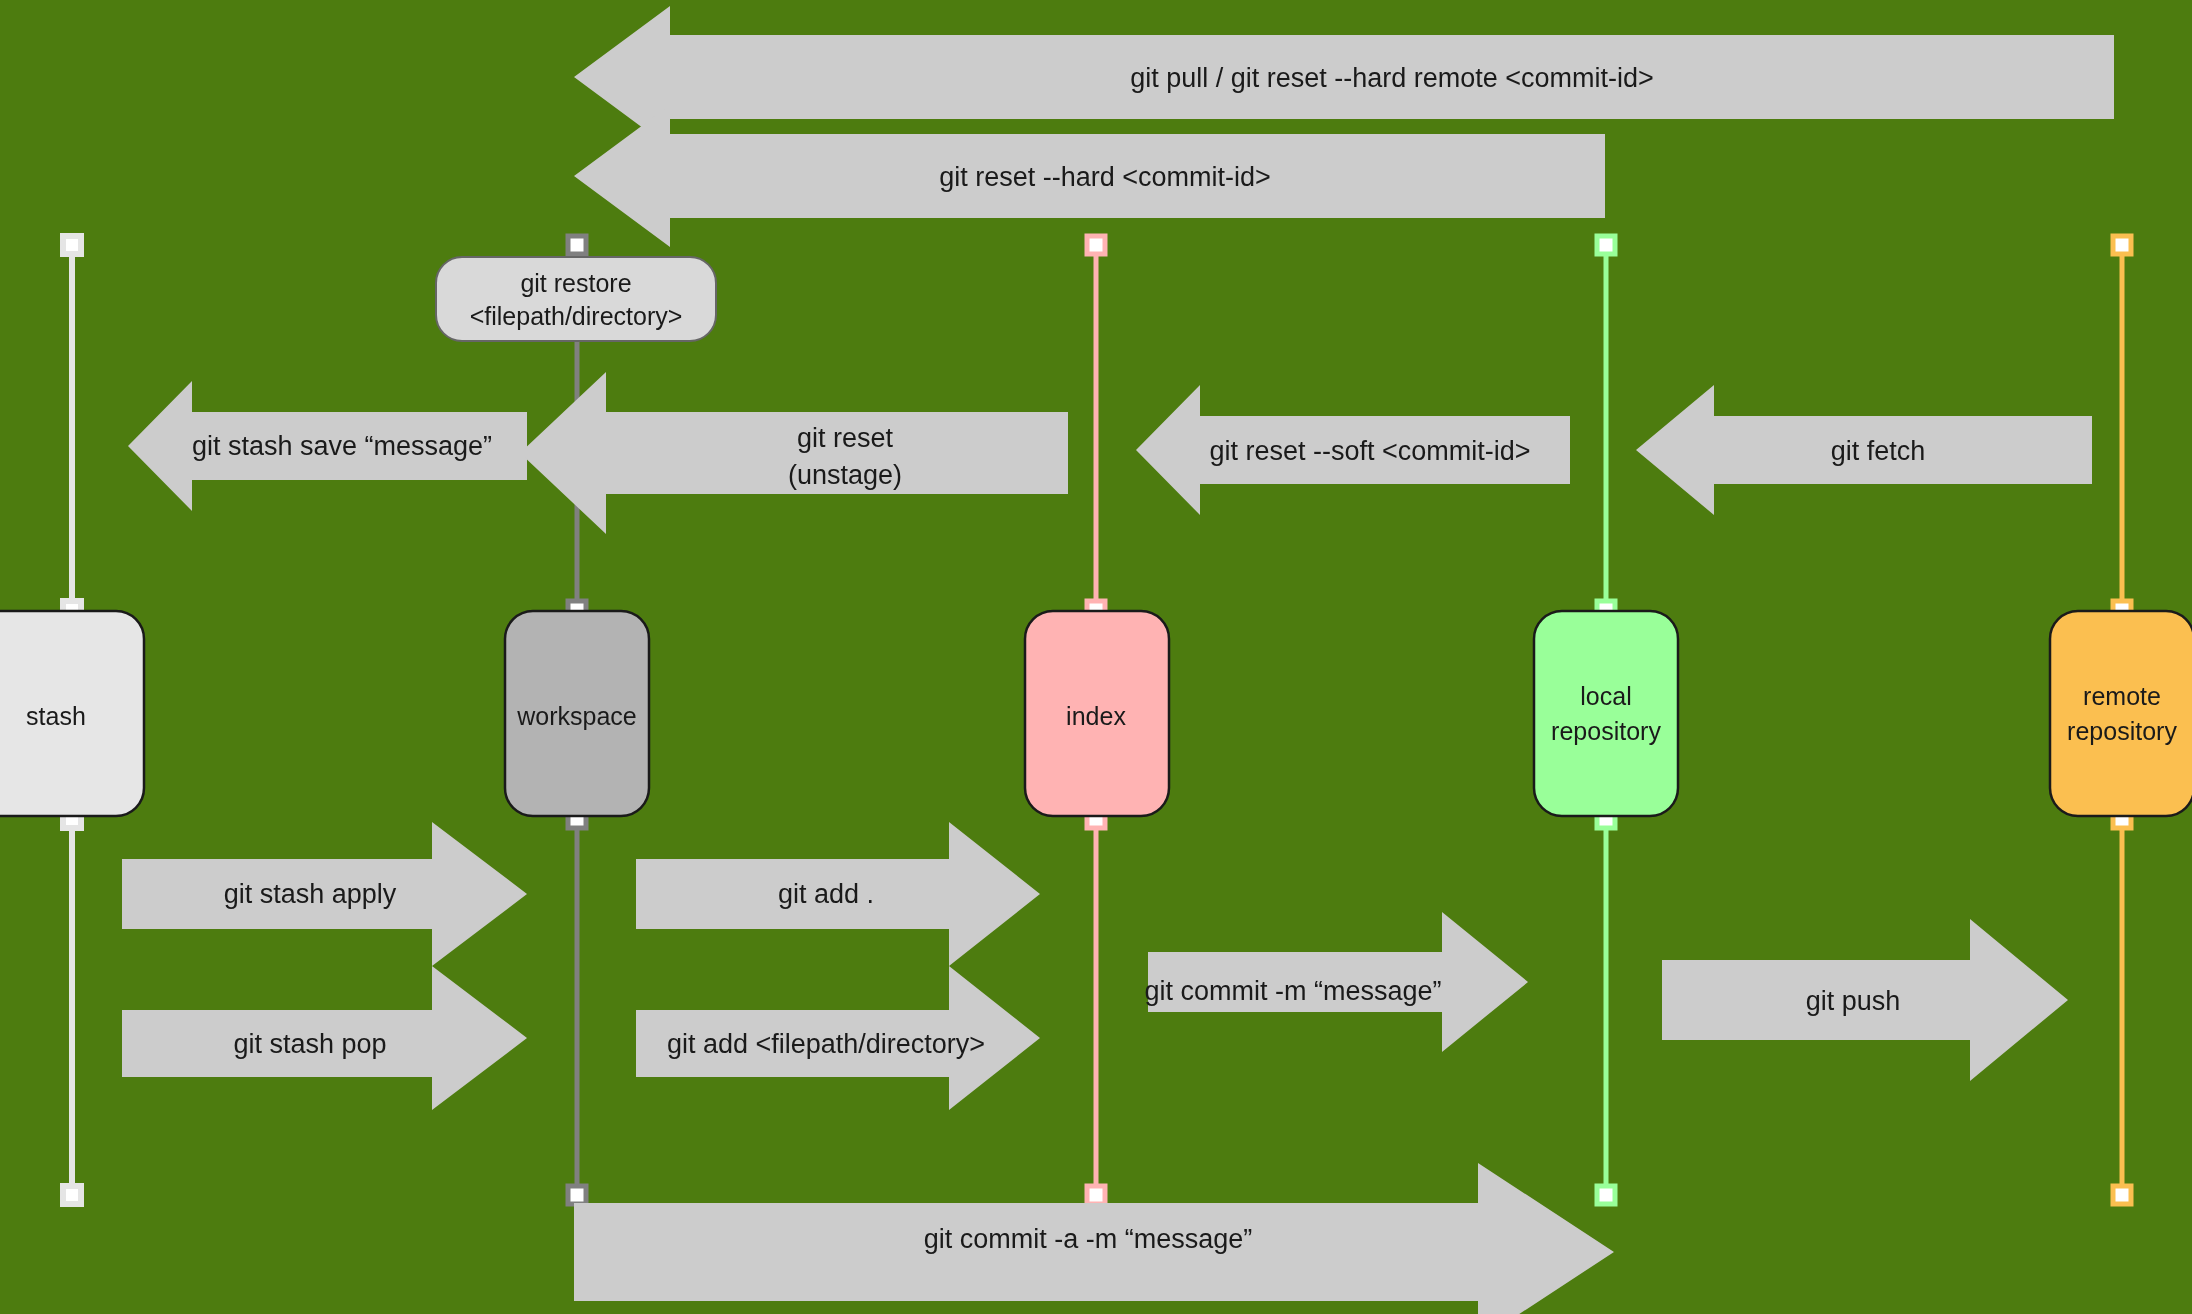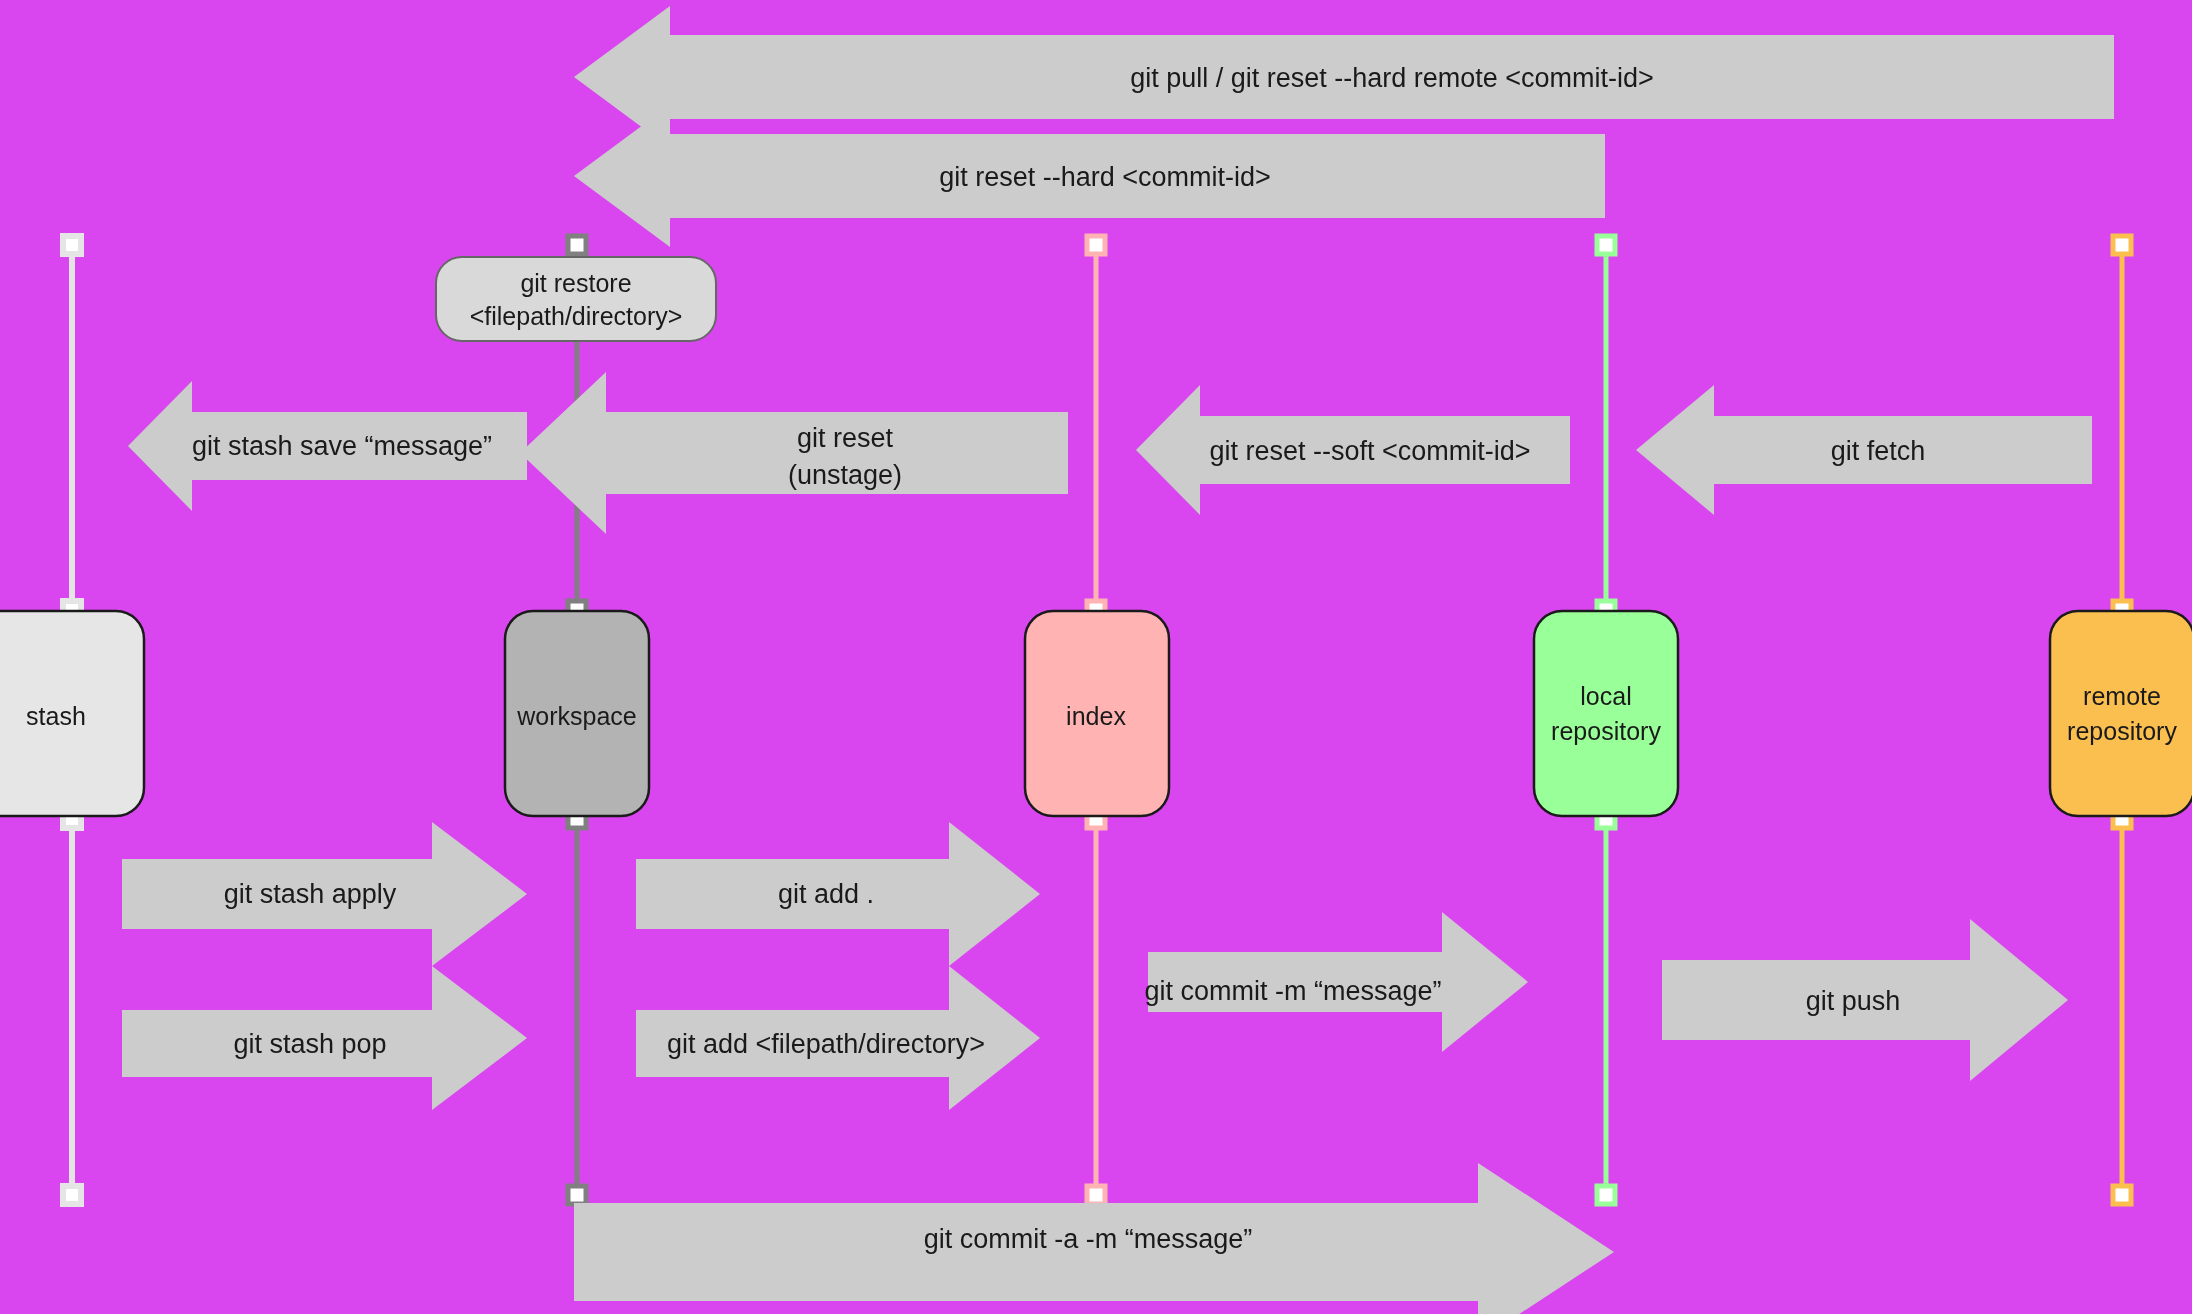--- a/index.html
+++ b/index.html
@@ -7,21 +7,21 @@
     background: #ffffff;
   }
   body {
     width: 2192px; height: 1314px;
     font-family: "Liberation Sans", sans-serif;
     overflow: hidden;
   }
   #stage {
     position: relative;
     width: 2192px; height: 1314px;
-    background: #d946ef;
+    background: #4d7c0f;
   }
   #diagram-svg {
     position: absolute;
     top: 0; left: 0;
     width: 2192px; height: 1314px;
   }
   .arrow-label, .node-label, .pill-label {
     font-family: "Liberation Sans", sans-serif;
     fill: #1a1a1a;
   }

